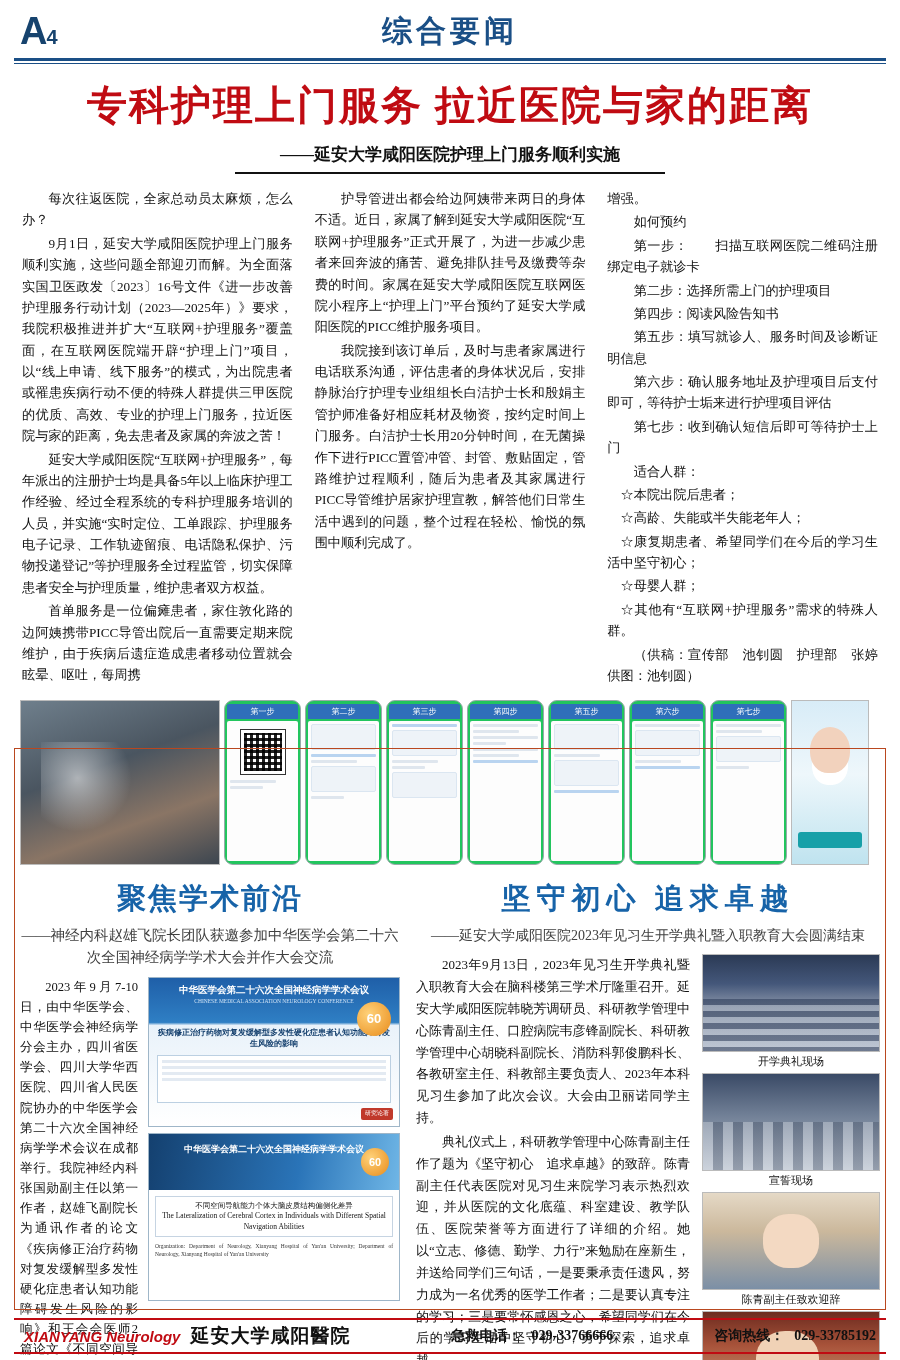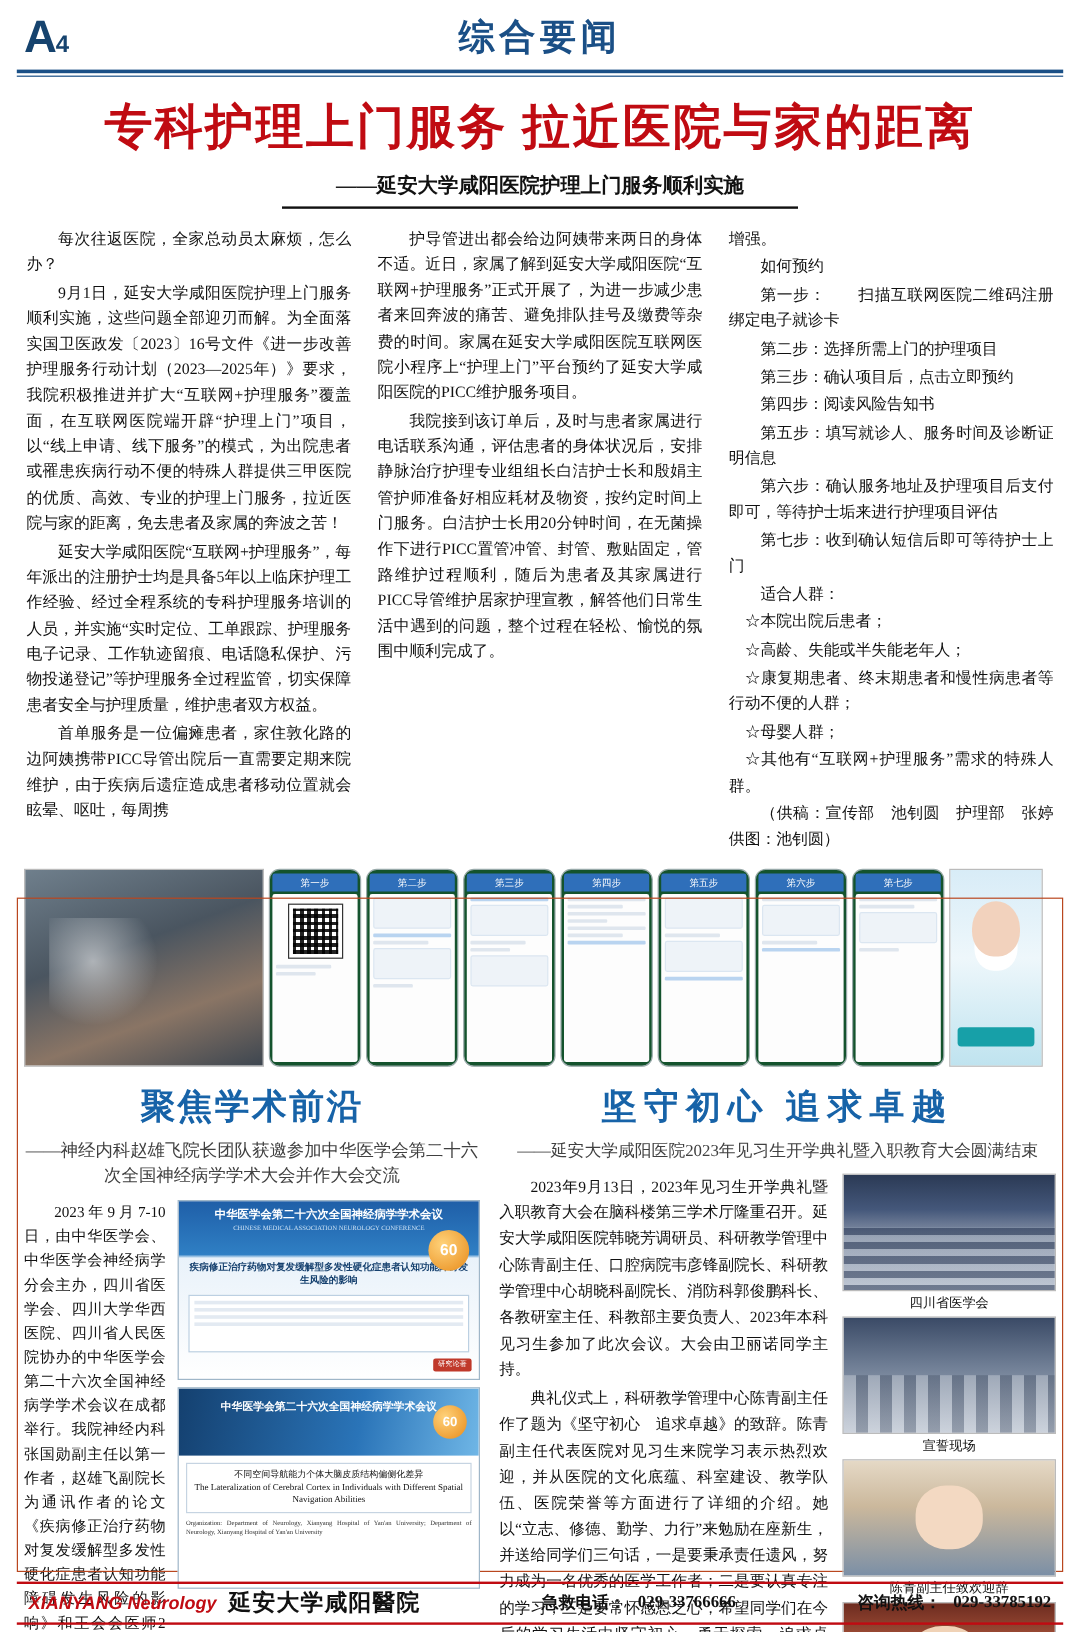--- a/index.html
+++ b/index.html
@@ -107,21 +107,21 @@
   }
   .photo-main::after {
     content:"";
     position:absolute; left:10%; top:25%; width:46%; height:55%;
     background: radial-gradient(ellipse at 40% 40%, rgba(255,255,255,.55), rgba(255,255,255,0) 70%);
   }
   .phone {
     width: 77px;
     border: 1px solid #9aa;
     border-radius: 9px;
-    background: #14532d;
+    background: #22c55e;
     padding: 3px 2px;
     display:flex; flex-direction:column;
   }
   .phone .cap {
     background: #2f6fba;
     color:#fff;
     font-size: 8px;
     text-align:center;
     padding: 2px 0;
     border-radius: 2px 2px 0 0;
@@ -334,29 +334,28 @@
     </div>
     <div class="col">
       <p>护导管进出都会给边阿姨带来两日的身体不适。近日，家属了解到延安大学咸阳医院“互联网+护理服务”正式开展了，为进一步减少患者来回奔波的痛苦、避免排队挂号及缴费等杂费的时间。家属在延安大学咸阳医院互联网医院小程序上“护理上门”平台预约了延安大学咸阳医院的PICC维护服务项目。</p>
       <p>我院接到该订单后，及时与患者家属进行电话联系沟通，评估患者的身体状况后，安排静脉治疗护理专业组组长白洁护士长和殷娟主管护师准备好相应耗材及物资，按约定时间上门服务。白洁护士长用20分钟时间，在无菌操作下进行PICC置管冲管、封管、敷贴固定，管路维护过程顺利，随后为患者及其家属进行PICC导管维护居家护理宣教，解答他们日常生活中遇到的问题，整个过程在轻松、愉悦的氛围中顺利完成了。</p>
     </div>
     <div class="col">
       <p class="noind">增强。</p>
       <p>如何预约</p>
       <p>第一步：　　扫描互联网医院二维码注册绑定电子就诊卡</p>
       <p>第二步：选择所需上门的护理项目</p>
-      <p>第三步：确认项目后，点击立即预约</p>
       <p>第四步：阅读风险告知书</p>
       <p>第五步：填写就诊人、服务时间及诊断证明信息</p>
       <p>第六步：确认服务地址及护理项目后支付即可，等待护士垢来进行护理项目评估</p>
       <p>第七步：收到确认短信后即可等待护士上门</p>
       <p>适合人群：</p>
       <p class="ind1">☆本院出院后患者；</p>
       <p class="ind1">☆高龄、失能或半失能老年人；</p>
-      <p class="ind1">☆康复期患者、终末期患者和慢性病患者等行动不便的人群；</p>
+      <p class="ind1">☆康复期患者、希望同学们在今后的学习生活中坚守初心；</p>
       <p class="ind1">☆母婴人群；</p>
       <p class="ind1">☆其他有“互联网+护理服务”需求的特殊人群。</p>
       <p>（供稿：宣传部　池钊圆　护理部　张婷　供图：池钊圆）</p>
     </div>
   </div>
 
   <div class="photostrip">
     <div class="photo-main"></div>
 
     <div class="phone">
@@ -489,21 +488,21 @@
       </div>
       <div class="right-body">
         <div class="txt">
           <p>2023年9月13日，2023年见习生开学典礼暨入职教育大会在脑科楼第三学术厅隆重召开。延安大学咸阳医院韩晓芳调研员、科研教学管理中心陈青副主任、口腔病院韦彦锋副院长、科研教学管理中心胡晓科副院长、消防科郭俊鹏科长、各教研室主任、科教部主要负责人、2023年本科见习生参加了此次会议。大会由卫丽诺同学主持。</p>
           <p>典礼仪式上，科研教学管理中心陈青副主任作了题为《坚守初心　追求卓越》的致辞。陈青副主任代表医院对见习生来院学习表示热烈欢迎，并从医院的文化底蕴、科室建设、教学队伍、医院荣誉等方面进行了详细的介绍。她以“立志、修德、勤学、力行”来勉励在座新生，并送给同学们三句话，一是要秉承责任遗风，努力成为一名优秀的医学工作者；二是要认真专注的学习；三是要常怀感恩之心，希望同学们在今后的学习生活中坚守初心，勇于探索，追求卓越。</p>
 
         </div>
         <div class="pics">
           <div>
             <div class="ph auditorium"></div>
-            <div class="figcap">四川省医学会</div>
+            <div class="figcap">开学典礼现场</div>
           </div>
           <div>
             <div class="ph oath"></div>
             <div class="figcap">宣誓现场</div>
           </div>
           <div>
             <div class="ph speaker"></div>
             <div class="figcap">陈青副主任致欢迎辞</div>
           </div>
           <div>

